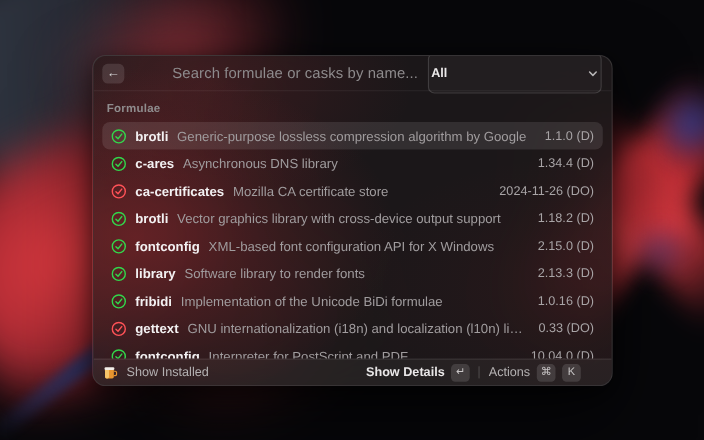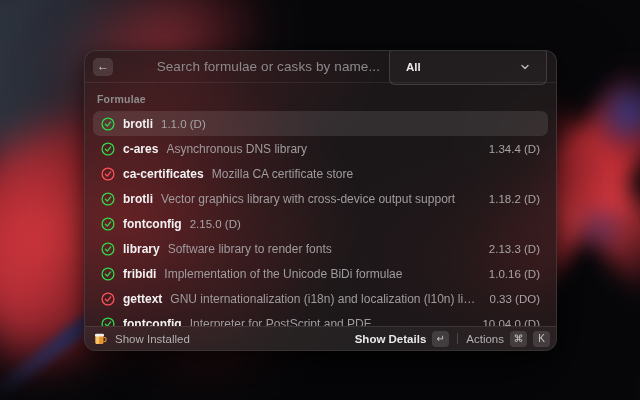--- a/index.html
+++ b/index.html
@@ -78,21 +78,21 @@
   }
   .search-placeholder {
     flex: 1 1 auto; color: #8d8a8c; font-size: 13.5px; letter-spacing: .1px;
     white-space: nowrap; overflow: hidden; text-align: right;
   }
   .dropdown {
     flex: 0 0 auto; width: 158px; height: 37px;
     border: 1px solid rgba(255,255,255,0.14); border-radius: 6px;
     background: rgba(255,255,255,0.03);
     display: flex; align-items: center; justify-content: space-between;
-    padding: 0 16px; cursor: pointer;
+    padding: 0 2px; cursor: pointer;
   }
   .dropdown-value { color: #eceaeb; font-size: 11.5px; font-weight: bold; }
   .chev { width: 10px; height: 10px; color: #b9b7b8; flex: 0 0 auto; }
 
   
   .list { flex: 1 1 auto; overflow: hidden; padding: 0 8px; }
   .section-label {
     color: #8f8c8d; font-size: 10.5px; font-weight: bold; letter-spacing: .2px;
     padding: 10px 4px 6px 4px; height: 28px;
   }
@@ -105,21 +105,21 @@
   .status-icon svg { width: 14px; height: 14px; }
   .row-name { color: #f3f1f2; font-size: 12px; font-weight: bold; white-space: nowrap; }
   .row-desc { color: #a09c9e; font-size: 12px; white-space: nowrap; overflow: hidden;
     text-overflow: ellipsis; flex: 1 1 auto; }
   .row-version { color: #a8a4a6; font-size: 11.5px; white-space: nowrap; flex: 0 0 auto; }
 
   
   .footer {
     flex: 0 0 24px; height: 24px;
     display: flex; justify-content: space-between;
-    padding: 0 6px 0 8px;
+    padding: 0 28px 0 8px;
     background: rgba(255,255,255,0.045);
     border-top: 1px solid rgba(255,255,255,0.09);
   }
   .footer-left { display: flex; align-items: center; gap: 8px; cursor: pointer; }
   .brew-icon { width: 14px; height: 14px; display: flex; }
   .footer-left-label { color: #b4b1b2; font-size: 11.5px; }
   .footer-right { display: flex; align-items: center; gap: 6px; margin-left: 37px; }
   .footer-strong { color: #e9e7e8; font-size: 11.5px; font-weight: bold; cursor: pointer; }
   .footer-dim { color: #b4b1b2; font-size: 11.5px; cursor: pointer; }
   .key {
@@ -164,20 +164,21 @@
     <div class="section-label">Formulae</div>
     <div id="rows">
         <div class="row selected">
     <span class="status-icon" style="color: rgb(50, 215, 75);">
       <svg viewBox="0 0 14 14">
         <circle cx="7" cy="7" r="5.9" fill="none" stroke="currentColor" stroke-width="1.3"></circle>
         <path d="M4.4 7.3 L6.3 9.1 L9.7 4.9" fill="none" stroke="currentColor" stroke-width="1.3" stroke-linecap="round" stroke-linejoin="round"></path>
       </svg>
     </span>
     <span class="row-name">brotli</span>
+    <span class="row-desc">Generic-purpose lossless compression algorithm by Google</span>
     <span class="row-version">1.1.0 (D)</span>
   </div>
         <div class="row">
     <span class="status-icon" style="color: rgb(50, 215, 75);">
       <svg viewBox="0 0 14 14">
         <circle cx="7" cy="7" r="5.9" fill="none" stroke="currentColor" stroke-width="1.3"></circle>
         <path d="M4.4 7.3 L6.3 9.1 L9.7 4.9" fill="none" stroke="currentColor" stroke-width="1.3" stroke-linecap="round" stroke-linejoin="round"></path>
       </svg>
     </span>
     <span class="row-name">c-ares</span>
@@ -186,40 +187,42 @@
   </div>
         <div class="row">
     <span class="status-icon" style="color: rgb(255, 82, 87);">
       <svg viewBox="0 0 14 14">
         <circle cx="7" cy="7" r="5.9" fill="none" stroke="currentColor" stroke-width="1.3"></circle>
         <path d="M4.4 7.3 L6.3 9.1 L9.7 4.9" fill="none" stroke="currentColor" stroke-width="1.3" stroke-linecap="round" stroke-linejoin="round"></path>
       </svg>
     </span>
     <span class="row-name">ca-certificates</span>
     <span class="row-desc">Mozilla CA certificate store</span>
+    <span class="row-version">2024-11-26 (DO)</span>
   </div>
         <div class="row">
     <span class="status-icon" style="color: rgb(50, 215, 75);">
       <svg viewBox="0 0 14 14">
         <circle cx="7" cy="7" r="5.9" fill="none" stroke="currentColor" stroke-width="1.3"></circle>
         <path d="M4.4 7.3 L6.3 9.1 L9.7 4.9" fill="none" stroke="currentColor" stroke-width="1.3" stroke-linecap="round" stroke-linejoin="round"></path>
       </svg>
     </span>
     <span class="row-name">brotli</span>
     <span class="row-desc">Vector graphics library with cross-device output support</span>
     <span class="row-version">1.18.2 (D)</span>
   </div>
         <div class="row">
     <span class="status-icon" style="color: rgb(50, 215, 75);">
       <svg viewBox="0 0 14 14">
         <circle cx="7" cy="7" r="5.9" fill="none" stroke="currentColor" stroke-width="1.3"></circle>
         <path d="M4.4 7.3 L6.3 9.1 L9.7 4.9" fill="none" stroke="currentColor" stroke-width="1.3" stroke-linecap="round" stroke-linejoin="round"></path>
       </svg>
     </span>
     <span class="row-name">fontconfig</span>
+    <span class="row-desc">XML-based font configuration API for X Windows</span>
     <span class="row-version">2.15.0 (D)</span>
   </div>
         <div class="row">
     <span class="status-icon" style="color: rgb(50, 215, 75);">
       <svg viewBox="0 0 14 14">
         <circle cx="7" cy="7" r="5.9" fill="none" stroke="currentColor" stroke-width="1.3"></circle>
         <path d="M4.4 7.3 L6.3 9.1 L9.7 4.9" fill="none" stroke="currentColor" stroke-width="1.3" stroke-linecap="round" stroke-linejoin="round"></path>
       </svg>
     </span>
     <span class="row-name">library</span>

